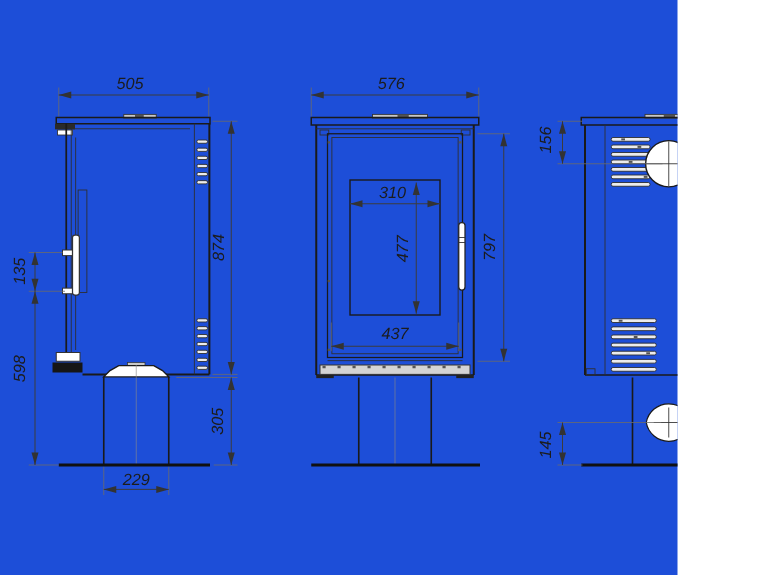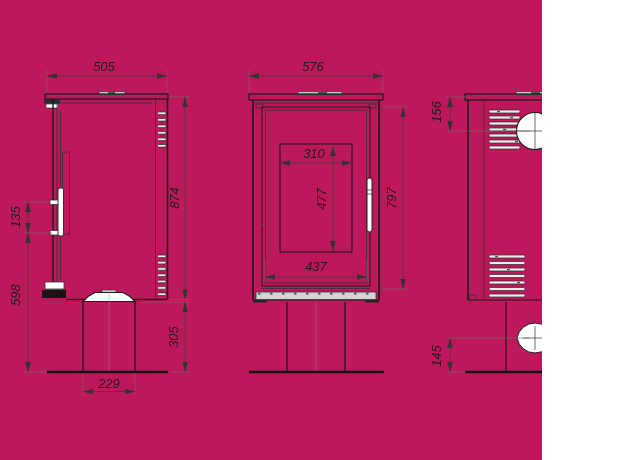--- a/index.html
+++ b/index.html
@@ -1,16 +1,16 @@
 <!DOCTYPE html>
 <html><head>
 <meta charset="utf-8">
 <style>
   html,body{margin:0;padding:0;background:#fff;}
-  #stage{position:relative;width:542px;height:460px;background:#be185d;overflow:hidden;
+  #stage{position:relative;width:542px;height:460px;background:#1d4ed8;overflow:hidden;
          font-family:"Liberation Sans",sans-serif;}
   svg{display:block}
   .ol{stroke:#1a1a1a;fill:none;}
   .thin{stroke:#2e2e2e;stroke-width:.7;fill:none;}
   .dim{stroke:#3c3c3c;stroke-width:.8;fill:none;}
   .ext{stroke:#6b6b6b;stroke-width:.65;fill:none;}
   .floor{stroke:#111;stroke-width:2.4;fill:none;}
   .slot{fill:#ececec;stroke:#2b2b2b;stroke-width:.7;}
   .tick{fill:#555;stroke:none;}
   .lbl{font:italic 13px "Liberation Sans",sans-serif;fill:#1c1c1c;text-anchor:middle;}

